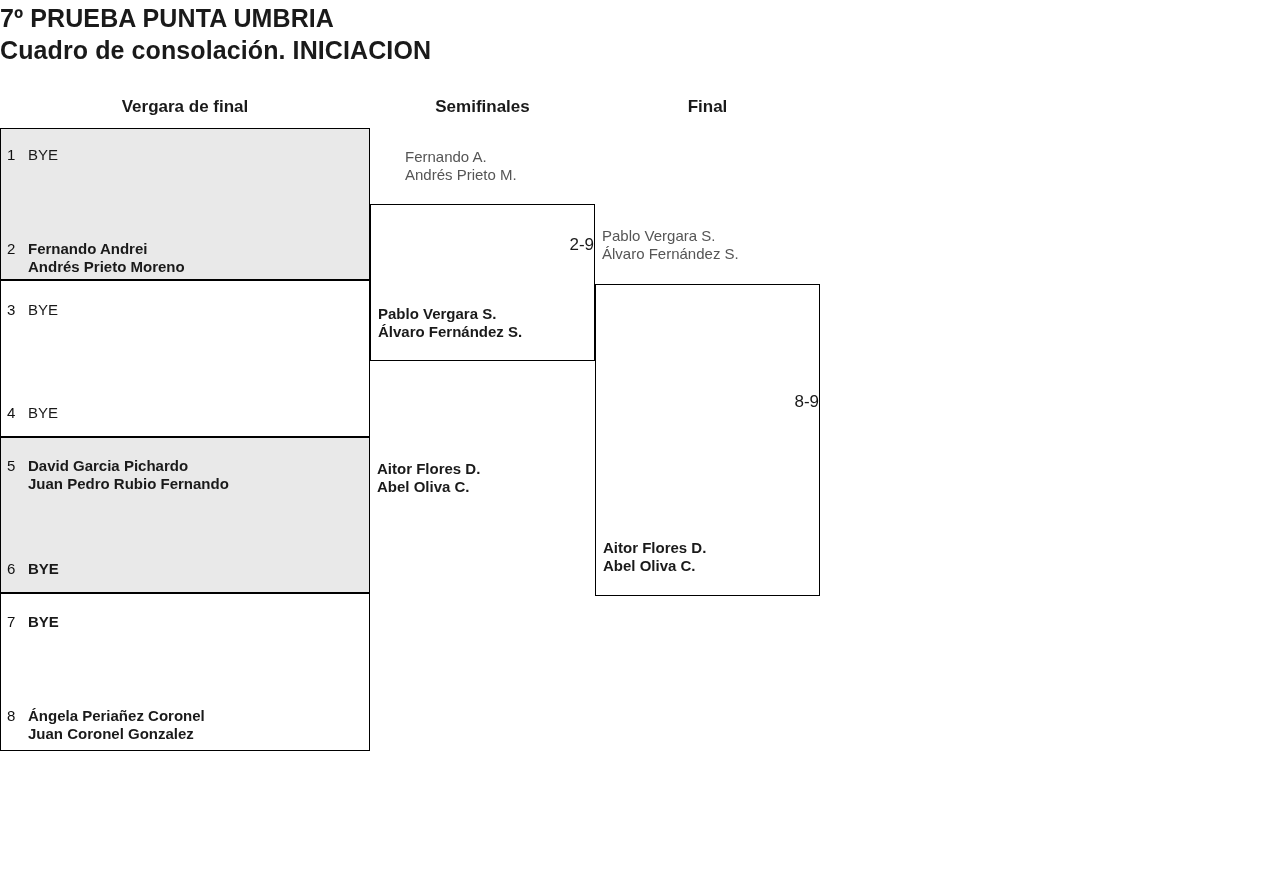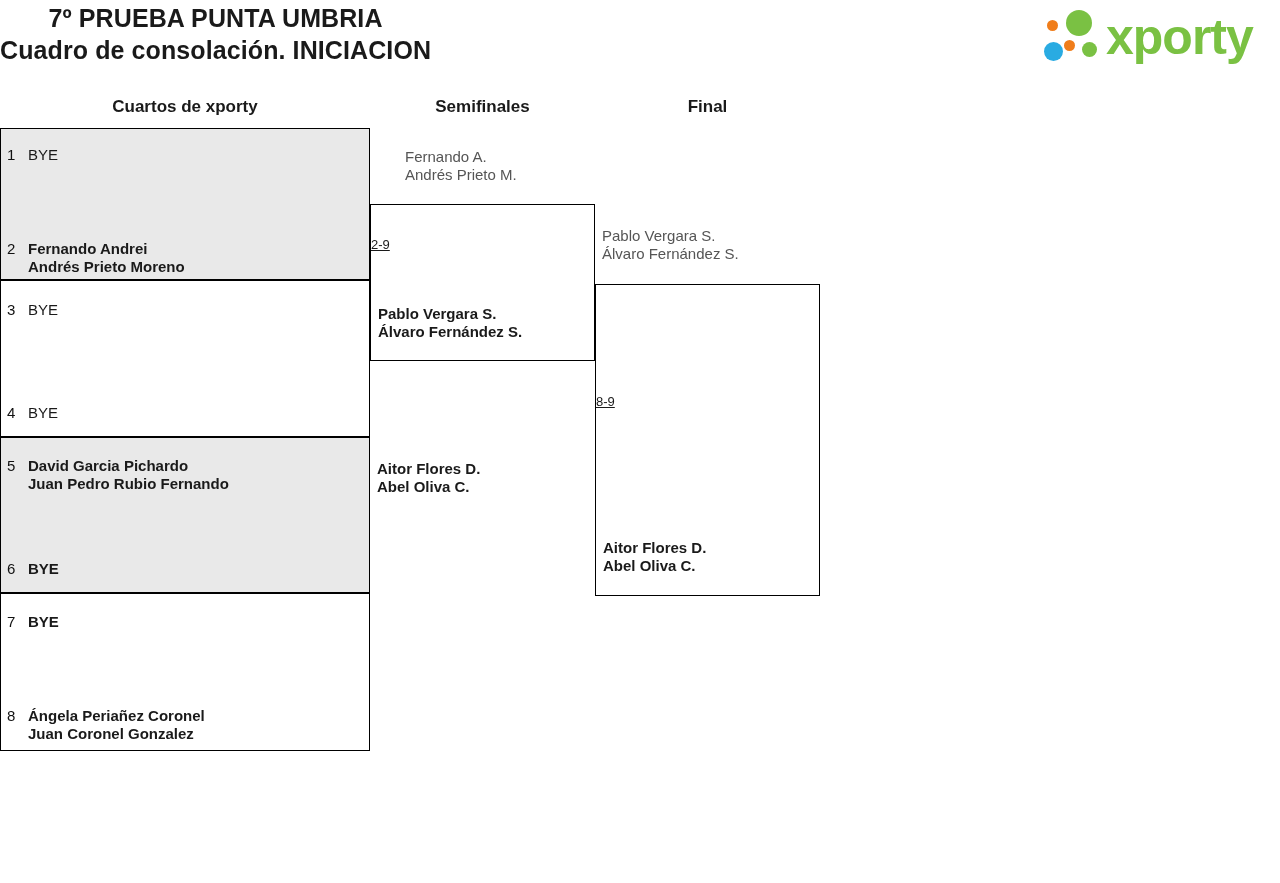--- a/index.html
+++ b/index.html
@@ -15,21 +15,20 @@
     color: #1a1a1a;
     overflow: hidden;
   }
 
   
   #header {
     position: absolute;
     left: 0; top: 0;
     width: 1280px;
     height: 86px;
-    text-align: center;
   }
   #title-block {
     position: absolute;
     left: 0; top: 2px;
   }
   .title-line {
     font-size: 25px;
     font-weight: bold;
     line-height: 32px;
     letter-spacing: 0.1px;
@@ -104,49 +103,38 @@
     font-size: 15px;
     line-height: 18px;
     white-space: nowrap;
   }
   .names .n1, .names .n2 { display: block; }
   .bold { font-weight: bold; }
   .gray { color: #555555; }
 
   .score {
     position: absolute;
-    font-size: 13px;
+    font-size: 17px;
     line-height: 18px;
-    text-align: left;
-    text-decoration: underline;
+    text-align: right;
   }
 </style>
 </head>
 <body>
 
 <div id="header">
 
   <div id="title-block">
     <div class="title-line">7º PRUEBA PUNTA UMBRIA</div>
     <div class="title-line">Cuadro de consolación. INICIACION</div>
   </div>
 
-  <div id="logo">
-    <div id="logo-dots">
-      <span class="dot" style="left:22px; top:0px;  width:26px; height:26px; background:#7ac143;"></span>
-      <span class="dot" style="left:3px;  top:10px; width:11px; height:11px; background:#f07d1a;"></span>
-      <span class="dot" style="left:20px; top:30px; width:11px; height:11px; background:#f07d1a;"></span>
-      <span class="dot" style="left:38px; top:32px; width:15px; height:15px; background:#7ac143;"></span>
-      <span class="dot" style="left:0px;  top:32px; width:19px; height:19px; background:#29abe2;"></span>
-    </div>
-    <div id="logo-text">xporty</div>
-  </div>
 </div>
 
-<div class="round-head" id="round-qf">Cuartos de xporty</div>
+<div class="round-head" id="round-qf">Vergara de final</div>
 <div class="round-head" id="round-sf">Semifinales</div>
 <div class="round-head" id="round-f">Final</div>
 
 <div id="bracket">
 
   <div class="box shaded" style="left:0px; top:128px; width:370px; height:152px;">
     <span class="seed" style="top:17px;">1</span>
     <div class="names" style="left:27px; top:17px;">
       <span class="n1">BYE</span>
     </div>

